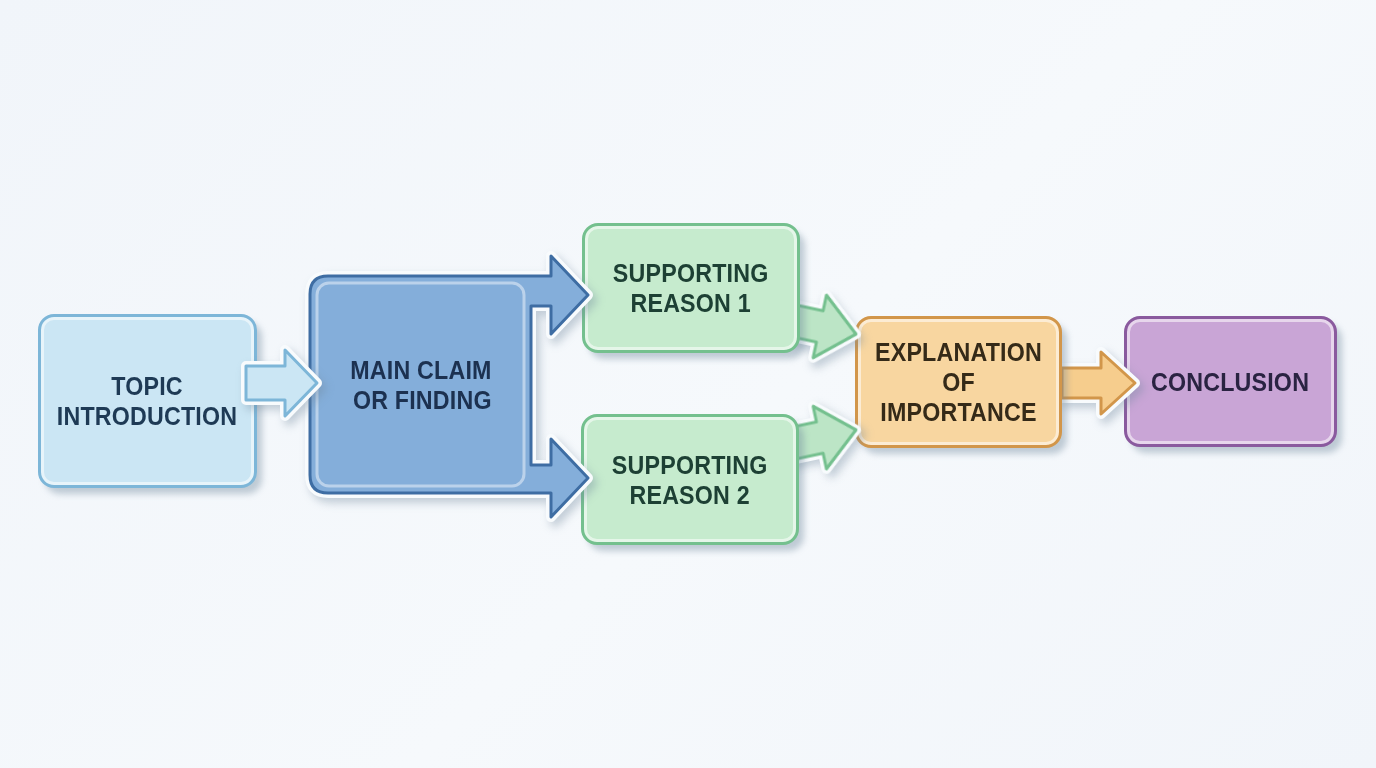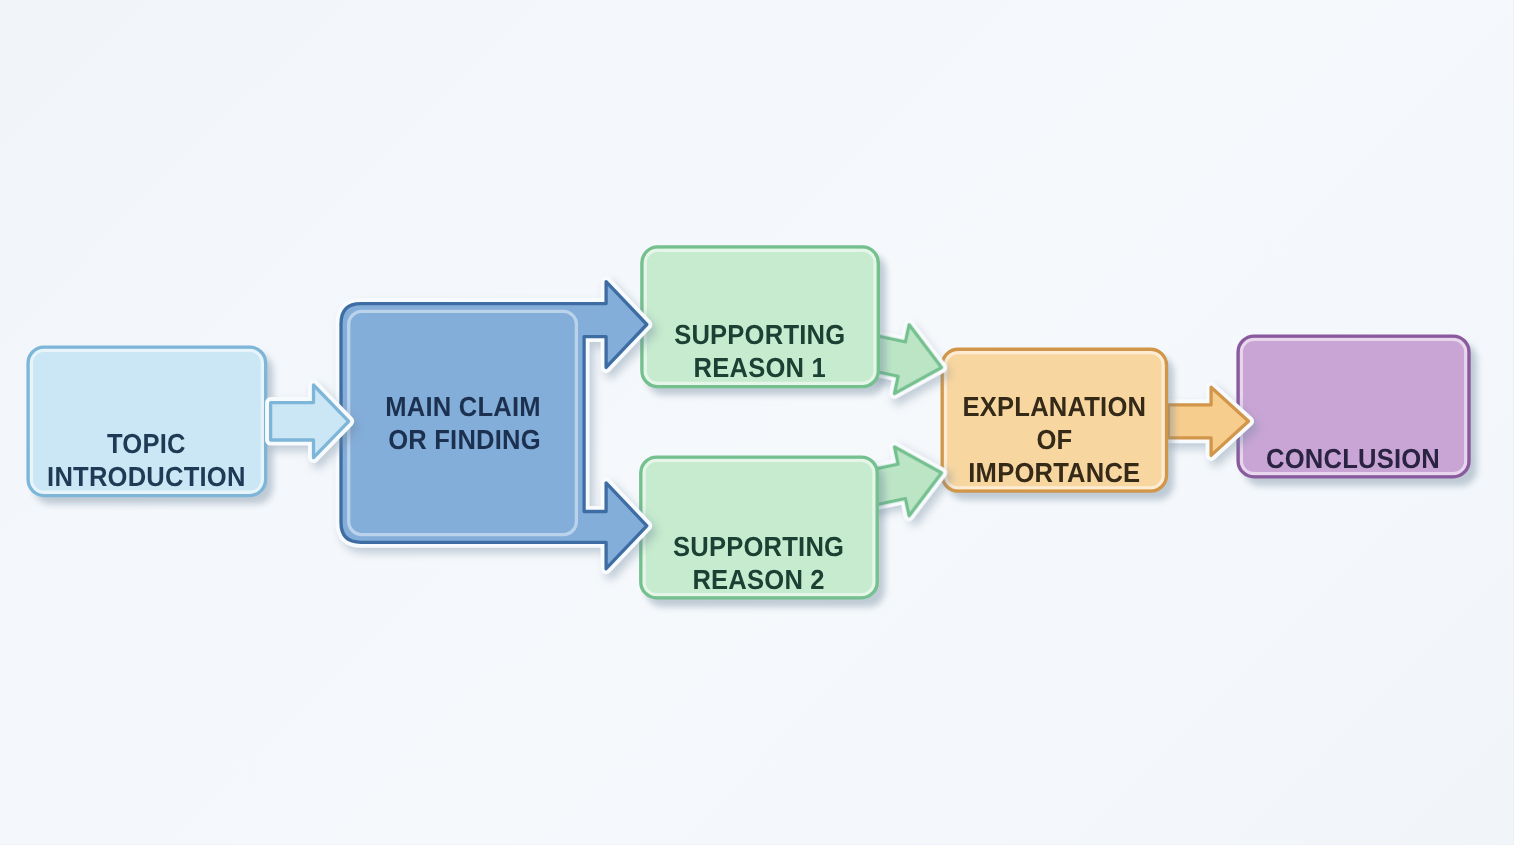--- a/index.html
+++ b/index.html
@@ -15,21 +15,21 @@
     overflow:visible;pointer-events:none;
   }
   
   .node{
     position:absolute;
     box-sizing:border-box;
     border-radius:16px;
     border:3px solid var(--border);
     background:var(--fill);
     color:var(--text);
-    display:flex;align-items:flex-end;justify-content:center;
+    display:flex;align-items:center;justify-content:center;
     text-align:center;
     box-shadow:6px 7px 6px -1px var(--shadow), inset 0 0 0 3px rgba(255,255,255,0.55);
   }
   .label{
     font-weight:700;
     font-size:25px;
     line-height:30px;
     white-space:pre-line;
     letter-spacing:0.2px;
     transform:scaleX(0.93);
@@ -63,33 +63,33 @@
   #node-sr1, #node-sr2{ z-index:5; }
   #layer-fork{ z-index:6; }
   #layer-arrow-a{ z-index:7; }
   #main-claim-label{ z-index:8; }
 </style>
 </head>
 <body>
 
 <div class="stage">
 
-  <div class="node" id="node-conclusion" style="left:1124px;top:304px;width:213px;height:131px;
+  <div class="node" id="node-conclusion" style="left:1124px;top:316px;width:213px;height:131px;
               --fill:var(--purple-fill);--border:var(--purple-border);--text:var(--purple-text);">
     <span class="label">CONCLUSION</span>
   </div>
 
   <svg class="layer" id="layer-arrow-orange" viewBox="0 0 1376 768">
     <g class="shadowed" transform="translate(1062,383)">
       <path class="halo" d="M0,-15 L39,-15 L39,-31 L73,0 L39,31 L39,15 L0,15 Z"></path>
       <path class="arr orange" d="M0,-15 L39,-15 L39,-31 L73,0 L39,31 L39,15 L0,15 Z"></path>
     </g>
   </svg>
 
-  <div class="node" id="node-topic" style="left:24px;top:314px;width:219px;height:138px;
+  <div class="node" id="node-topic" style="left:38px;top:314px;width:219px;height:174px;
               --fill:var(--blue_light-fill);--border:var(--blue_light-border);--text:var(--blue_light-text);">
     <span class="label">TOPIC
 INTRODUCTION</span>
   </div>
 
   <div class="node" id="node-explanation" style="left:855px;top:316px;width:207px;height:132px;
               --fill:var(--orange-fill);--border:var(--orange-border);--text:var(--orange-text);">
     <span class="label">EXPLANATION
 OF IMPORTANCE</span>
   </div>

